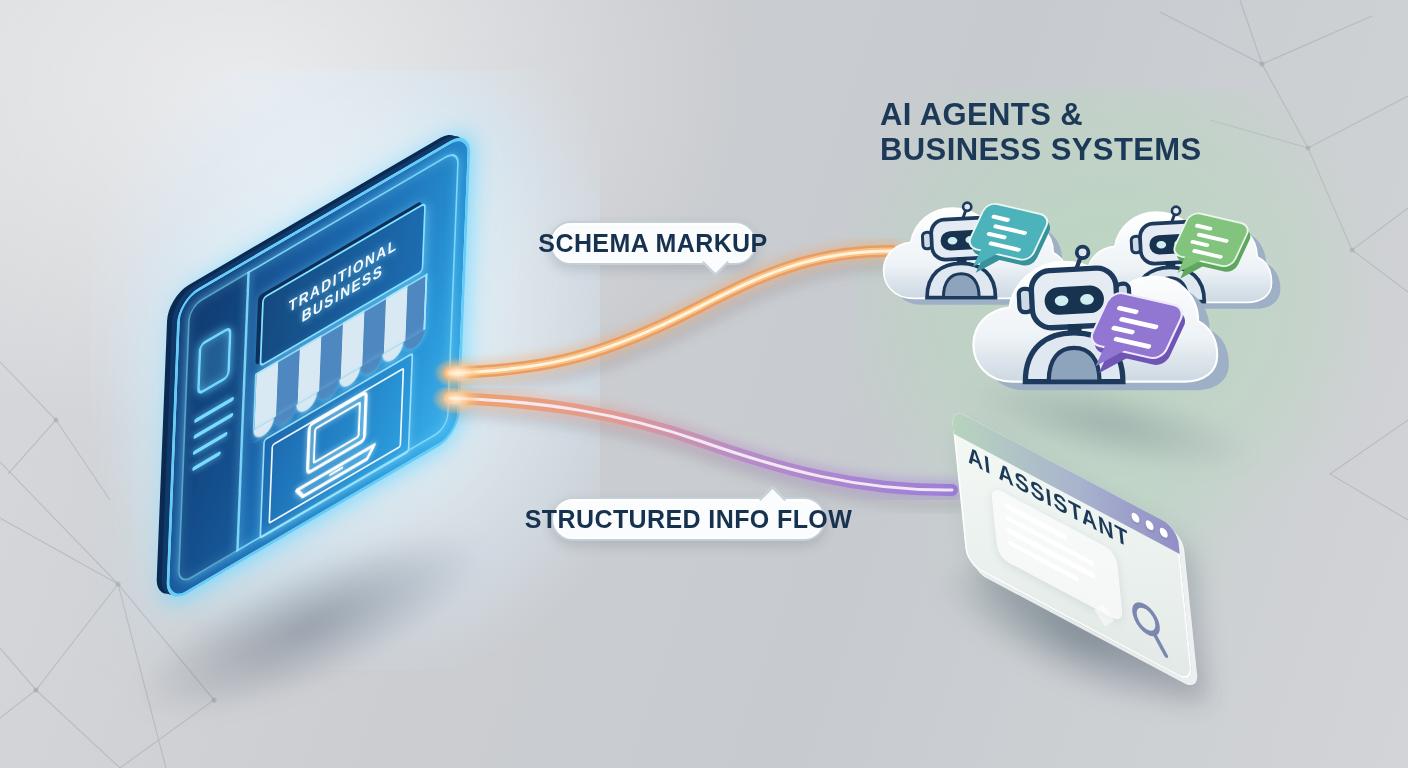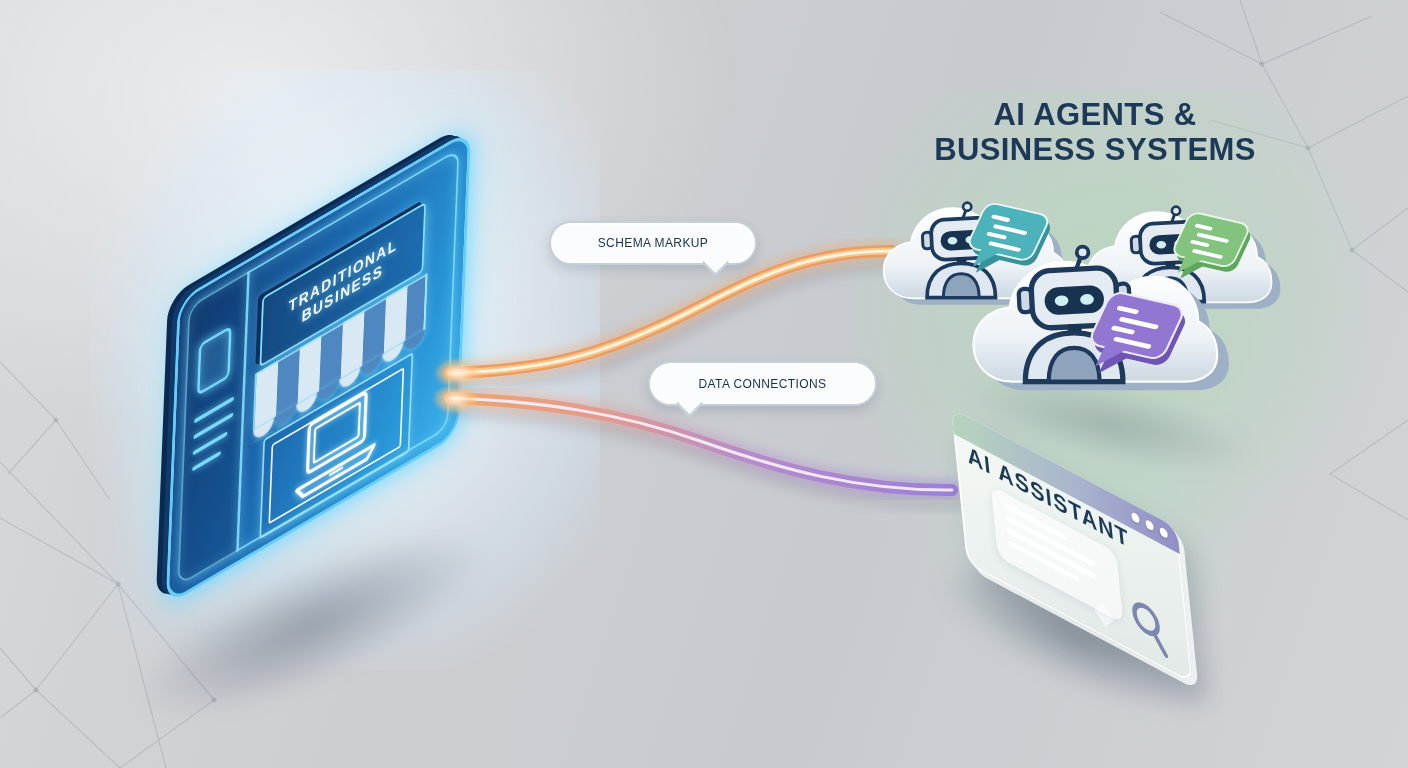--- a/index.html
+++ b/index.html
@@ -69,28 +69,28 @@
   .laptop{position:absolute;left:128px;top:204px;width:134px;height:84px;}
 
   
   .plug{width:48px;height:30px;z-index:6;border-radius:50%;
     background:radial-gradient(ellipse, rgba(255,244,224,.95), rgba(255,196,130,.5) 45%, rgba(255,196,130,0) 72%);}
 
   
   .bubble{z-index:9;background:#fbfcfd;border:2px solid #c5cfd7;border-radius:24px;
     display:flex;align-items:center;justify-content:center;
     box-shadow:0 5px 12px rgba(60,72,92,.18), inset 0 0 0 2px rgba(255,255,255,.9);}
-  .bubble span{color:#16324f;font-weight:400;font-size:12px;letter-spacing:.4px;white-space:nowrap;}
+  .bubble span{color:#16324f;font-weight:700;font-size:25px;letter-spacing:.4px;white-space:nowrap;}
   .bubble::after{content:"";position:absolute;width:17px;height:17px;background:#fbfcfd;transform:rotate(45deg);}
   .bubble-schema::after{bottom:-9px;right:30px;border-right:2px solid #c5cfd7;border-bottom:2px solid #c5cfd7;}
   .bubble-data::after{bottom:-9px;left:30px;border-right:2px solid #c5cfd7;border-bottom:2px solid #c5cfd7;}
   .bubble-flow::after{top:-9px;right:42px;border-left:2px solid #c5cfd7;border-top:2px solid #c5cfd7;}
 
   
-  .main-title{left:880px;top:98px;width:430px;z-index:9;text-align:center;color:#1c3a57;
+  .main-title{left:880px;top:98px;width:430px;z-index:9;color:#1c3a57;
     font-size:31px;font-weight:700;line-height:1.12;letter-spacing:.4px;}
 
   
   .ai-window{left:0;top:0;width:256px;height:157px;z-index:8;
     transform:matrix(0.883,0.469,0.102,0.994,951,408);transform-origin:0 0;}
   .ai-body{position:absolute;inset:0;border-radius:16px;
     background:linear-gradient(155deg, rgba(247,251,248,.97), rgba(228,236,233,.92));
     box-shadow:6px 4px 0 rgba(253,255,254,.8),14px 16px 26px rgba(70,82,102,.28),
       inset 0 0 0 2px rgba(255,255,255,.85);}
   .ai-topbar{position:absolute;left:0;top:0;right:0;height:26px;border-radius:16px 16px 0 0;
@@ -296,22 +296,22 @@
       <g fill="none" stroke="#7b87ae" stroke-width="5" stroke-linecap="round" transform="rotate(6,24,25)">
         <circle cx="19" cy="19" r="13"></circle>
         <line x1="29" y1="30" x2="41" y2="44"></line>
       </g>
     </svg>
   </div>
 
   <div class="abs bubble bubble-schema" style="left:549px;top:221px;width:208px;height:44px;">
     <span>SCHEMA MARKUP</span>
   </div>
-  <div class="abs bubble bubble-data" style="left:648px;top:361px;width:229px;height:45px;">
-    <span>DATA CONNECTIONS</span>
+  <div class="abs bubble bubble-flow" style="left:551px;top:497px;width:275px;height:44px;">
+    <span>STRUCTURED INFO FLOW</span>
   </div>
 
   <div class="abs main-title">
     <div>AI AGENTS &amp;</div>
     <div>BUSINESS SYSTEMS</div>
   </div>
 
 </div>
 
 </body></html>

